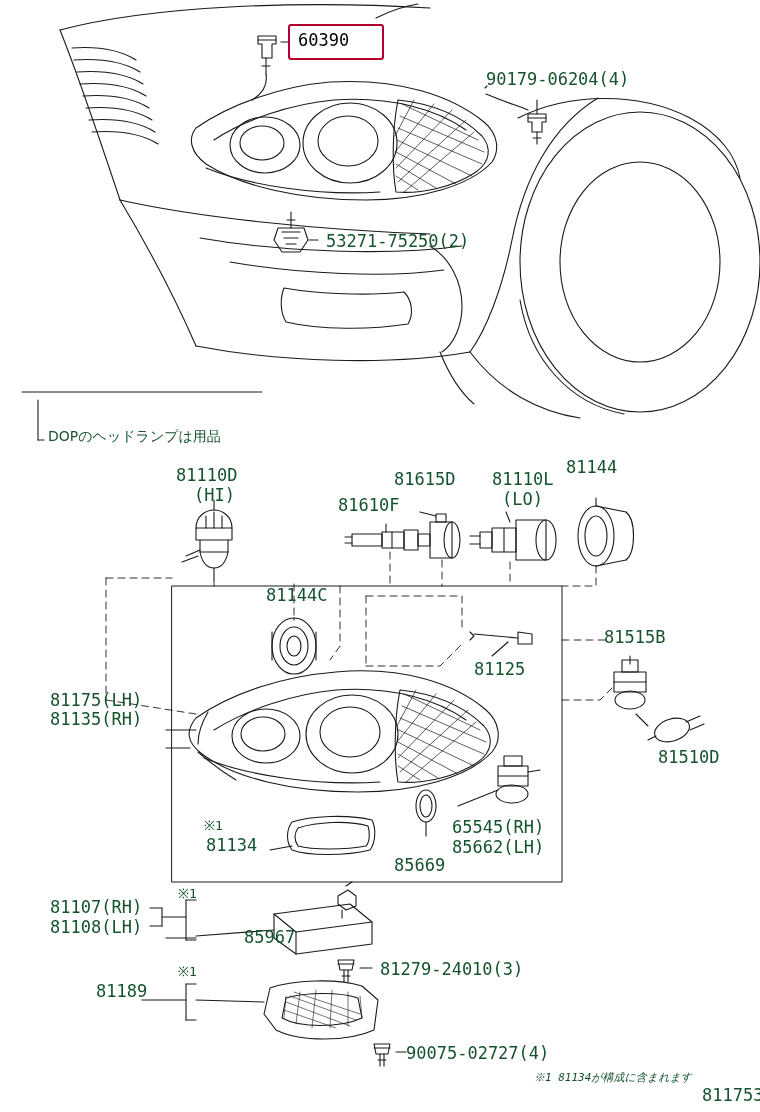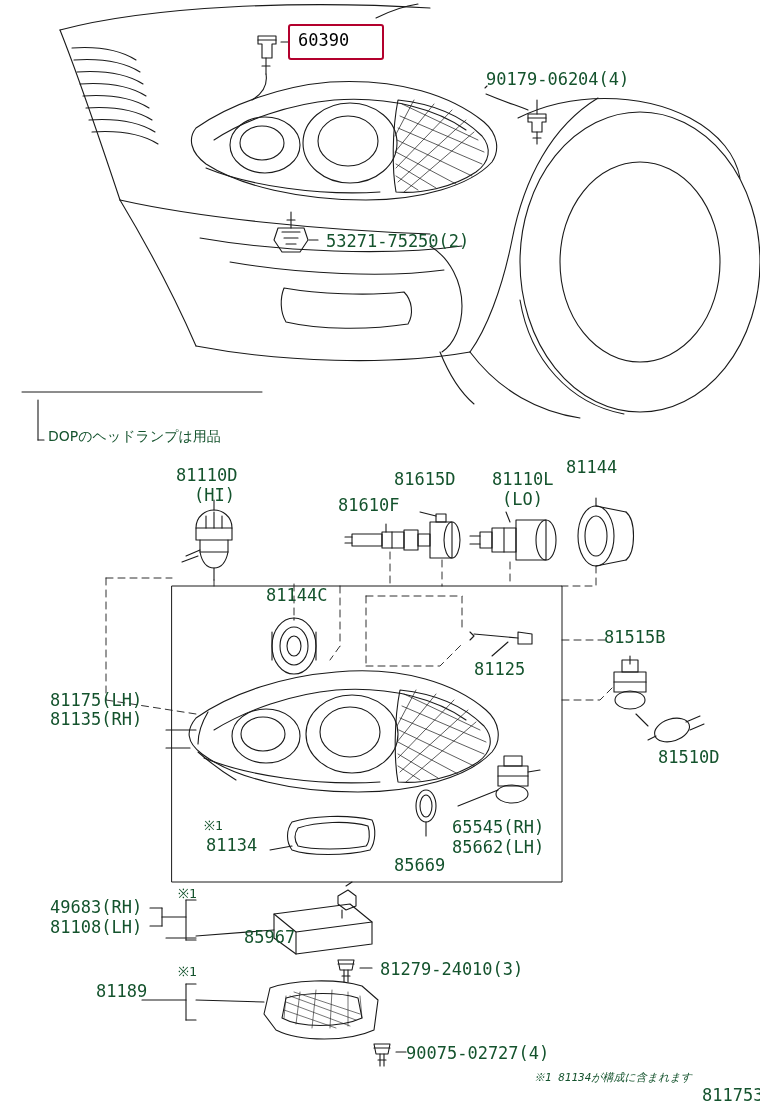--- a/index.html
+++ b/index.html
@@ -396,21 +396,21 @@
 
   <div class="lbl" style="left:50px; top:710px;">81135(RH)</div>
   <div class="lbl" style="left:50px; top:691px;">81175(LH)</div>
 
   <div class="lbl small" style="left:204px; top:816px;">※1</div>
   <div class="lbl" style="left:206px; top:836px;">81134</div>
   <div class="lbl" style="left:394px; top:856px;">85669</div>
   <div class="lbl" style="left:452px; top:818px;">65545(RH)</div>
   <div class="lbl" style="left:452px; top:838px;">85662(LH)</div>
 
-  <div class="lbl" style="left:50px; top:898px;">49683(RH)</div>
+  <div class="lbl" style="left:50px; top:898px;">81107(RH)</div>
   <div class="lbl" style="left:50px; top:918px;text-align:center;">81108(LH)</div>
   <div class="lbl small" style="left:178px; top:884px;">※1</div>
   <div class="lbl" style="left:200px; top:928px;margin-left:44px;">85967</div>
 
   <div class="lbl" style="left:380px; top:960px;">81279-24010(3)</div>
   <div class="lbl" style="left:96px; top:982px;">81189</div>
   <div class="lbl small" style="left:178px; top:962px;">※1</div>
   <div class="lbl" style="left:406px; top:1044px;">90075-02727(4)</div>
 
   <div class="lbl tiny" style="left:534px; top:1068px;">※1 81134が構成に含まれます</div>

